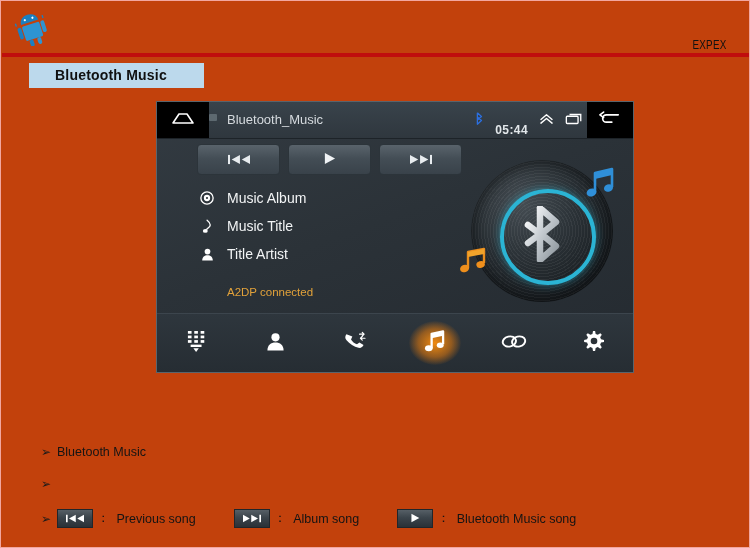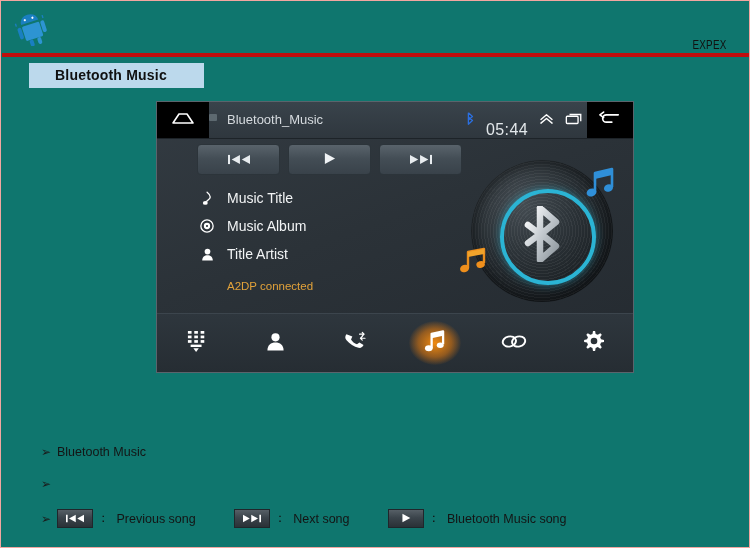--- a/index.html
+++ b/index.html
@@ -7,21 +7,21 @@
     padding: 0;
     background: #ffffff;
   }
   body {
     font-family: "Liberation Sans", sans-serif;
   }
   .page {
     position: relative;
     width: 750px;
     height: 548px;
-    background: #0f766e;
+    background: #c2410c;
     box-sizing: border-box;
     border: 1px solid #f2a6a0;
     overflow: hidden;
   }
 
   
   .header {
     position: absolute;
     left: 0; top: 1px;
     width: 748px;
@@ -120,22 +120,22 @@
   .sb-right {
     position: absolute;
     right: 50px;
     top: 0;
     height: 36px;
     display: flex;
     align-items: center;
     gap: 11px;
   }
   .sb-time {
-    font-size: 16px;
-    font-weight: normal;
+    font-size: 12px;
+    font-weight: bold;
     color: #e2e7ea;
     letter-spacing: 0.4px;
     margin-top: 20px;
   }
   .sb-chip {
     position: absolute;
     left: 52px;
     top: 12px;
     width: 8px;
     height: 7px;
@@ -179,21 +179,21 @@
     width: 16px;
     display: flex;
     justify-content: center;
     align-items: center;
   }
   .meta-text {
     font-size: 14px;
     color: #f2f4f5;
   }
   .status-lines {
-    margin-top: 10px;
+    margin-top: 16px;
     padding-left: 28px;
   }
   .status-line {
     font-size: 11.5px;
     color: #e2a23a;
     line-height: 17px;
   }
 
   
   .art {
@@ -409,36 +409,36 @@
             <path d="M12 1 L12 11 L21 6 Z" fill="#e8ecef"></path>
             <rect x="22.8" y="1" width="2.2" height="10" fill="#e8ecef"></rect>
           </svg>
         </span>
       </div>
     </div>
 
     <div class="meta">
       <div class="meta-row">
         <span class="meta-ico">
-          <svg viewBox="0 0 14 18" width="11" height="15">
-            <path d="M6.5 1 C9 3 10.5 4.5 10.5 7 C10.5 9.5 8 10.5 6 12.5" fill="none" stroke="#ffffff" stroke-width="1.7" stroke-linecap="round"></path>
-            <ellipse cx="4.2" cy="14.6" rx="3.1" ry="2.4" fill="#ffffff"></ellipse>
-          </svg>
-        </span>
-        <span class="meta-text">Music Title</span>
-      </div>
-      <div class="meta-row">
-        <span class="meta-ico">
           <svg viewBox="0 0 16 16" width="14" height="14">
             <circle cx="8" cy="8" r="7" fill="none" stroke="#ffffff" stroke-width="1.5"></circle>
             <circle cx="8" cy="8" r="3.6" fill="#ffffff"></circle>
             <circle cx="8" cy="8" r="1.2" fill="#2b3238"></circle>
           </svg>
         </span>
         <span class="meta-text">Music Album</span>
+      </div>
+      <div class="meta-row">
+        <span class="meta-ico">
+          <svg viewBox="0 0 14 18" width="11" height="15">
+            <path d="M6.5 1 C9 3 10.5 4.5 10.5 7 C10.5 9.5 8 10.5 6 12.5" fill="none" stroke="#ffffff" stroke-width="1.7" stroke-linecap="round"></path>
+            <ellipse cx="4.2" cy="14.6" rx="3.1" ry="2.4" fill="#ffffff"></ellipse>
+          </svg>
+        </span>
+        <span class="meta-text">Music Title</span>
       </div>
       <div class="meta-row">
         <span class="meta-ico">
           <svg viewBox="0 0 16 16" width="13" height="13">
             <circle cx="8" cy="4.4" r="3.5" fill="#ffffff"></circle>
             <path d="M1.5 15.5 C1.5 10.8 4.4 8.8 8 8.8 C11.6 8.8 14.5 10.8 14.5 15.5 Z" fill="#ffffff"></path>
           </svg>
         </span>
         <span class="meta-text">Title Artist</span>
       </div>
@@ -574,21 +574,21 @@
       <span class="mini-btn">
         <span>
           <svg viewBox="0 0 26 12" width="20" height="9">
             <path d="M1 1 L1 11 L10 6 Z" fill="#ffffff"></path>
             <path d="M12 1 L12 11 L21 6 Z" fill="#ffffff"></path>
             <rect x="22.8" y="1" width="2.2" height="10" fill="#ffffff"></rect>
           </svg>
         </span>
       </span>
       <span class="legend-colon">：</span>
-      <span class="legend-label">Next song</span>
+      <span class="legend-label">Album song</span>
 
       <span class="legend-gap"></span>
 
       <span class="mini-btn">
         <span>
           <svg viewBox="0 0 14 14" width="10" height="10">
             <path d="M2 1 L13 7 L2 13 Z" fill="#ffffff"></path>
           </svg>
         </span>
       </span>

